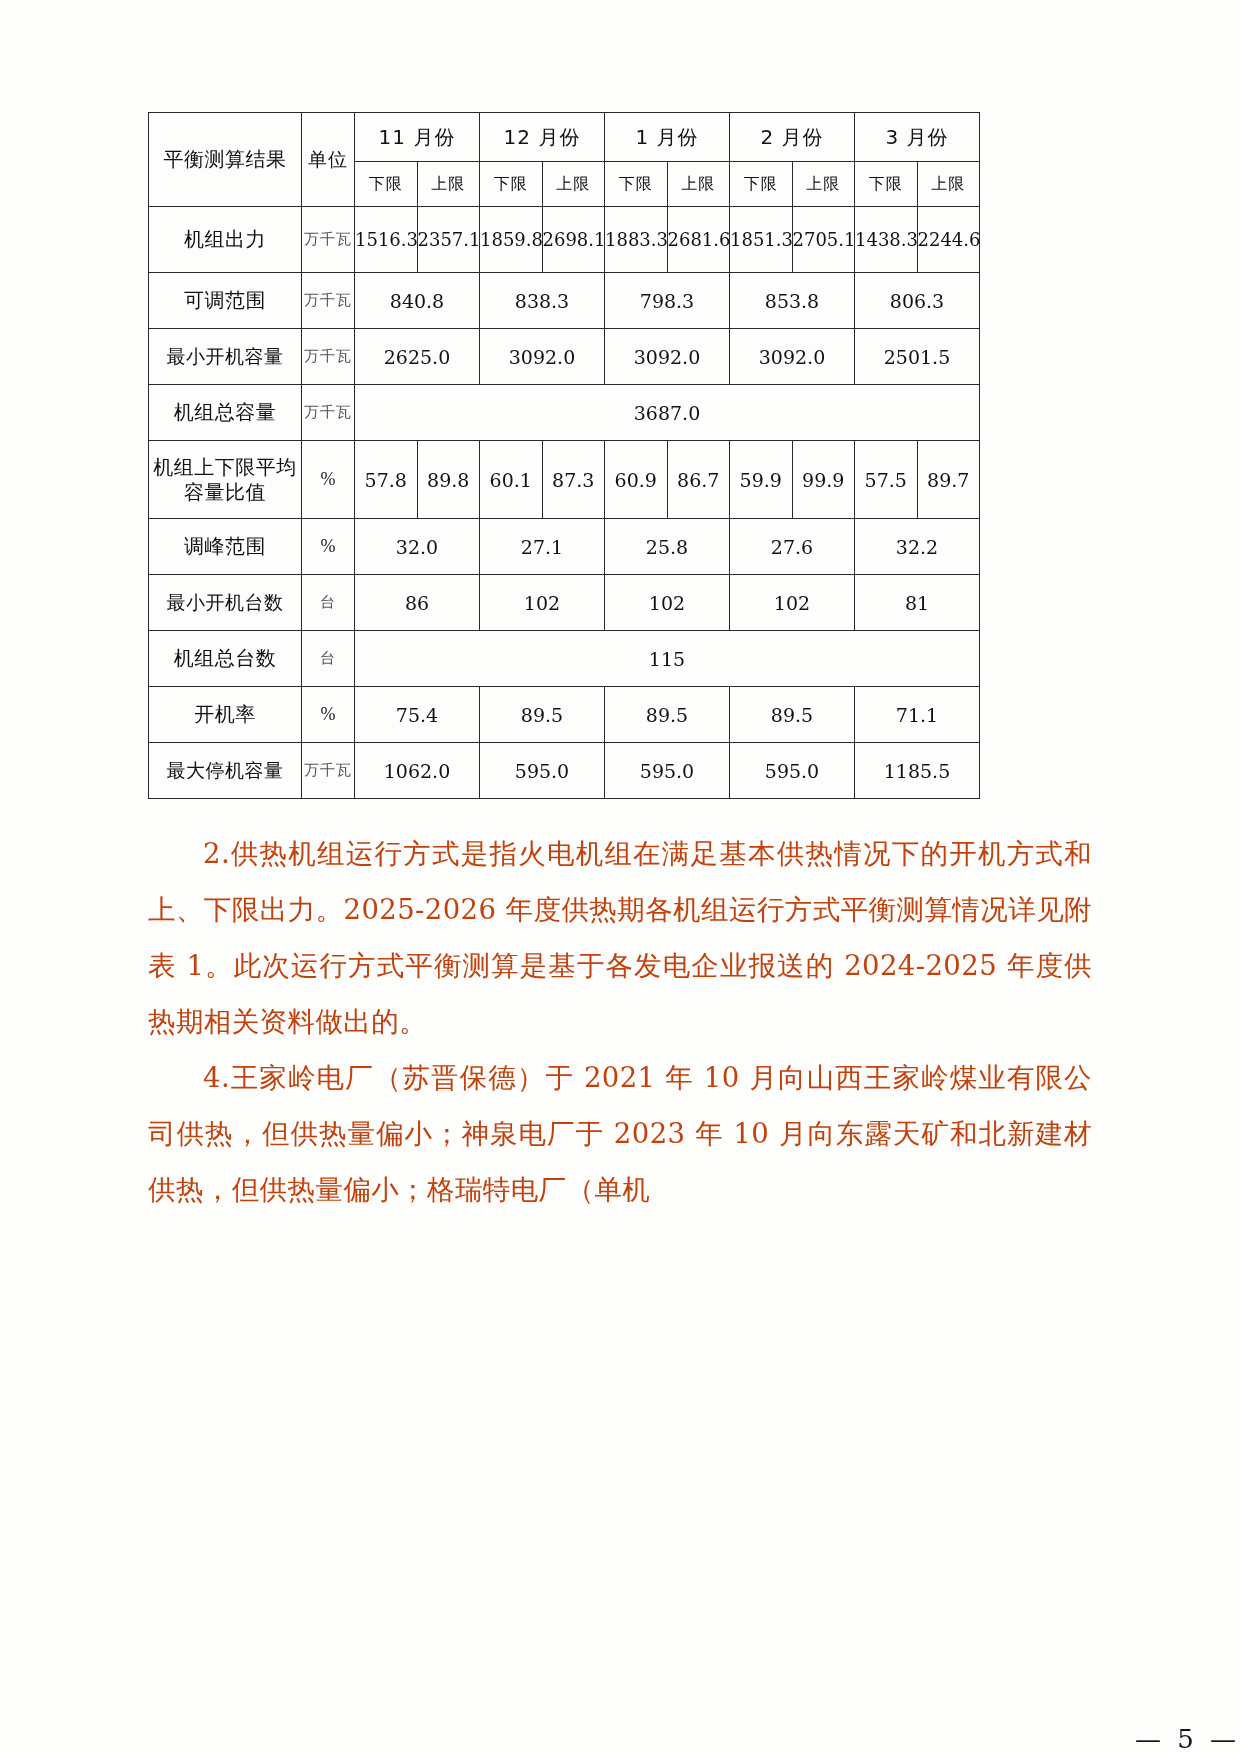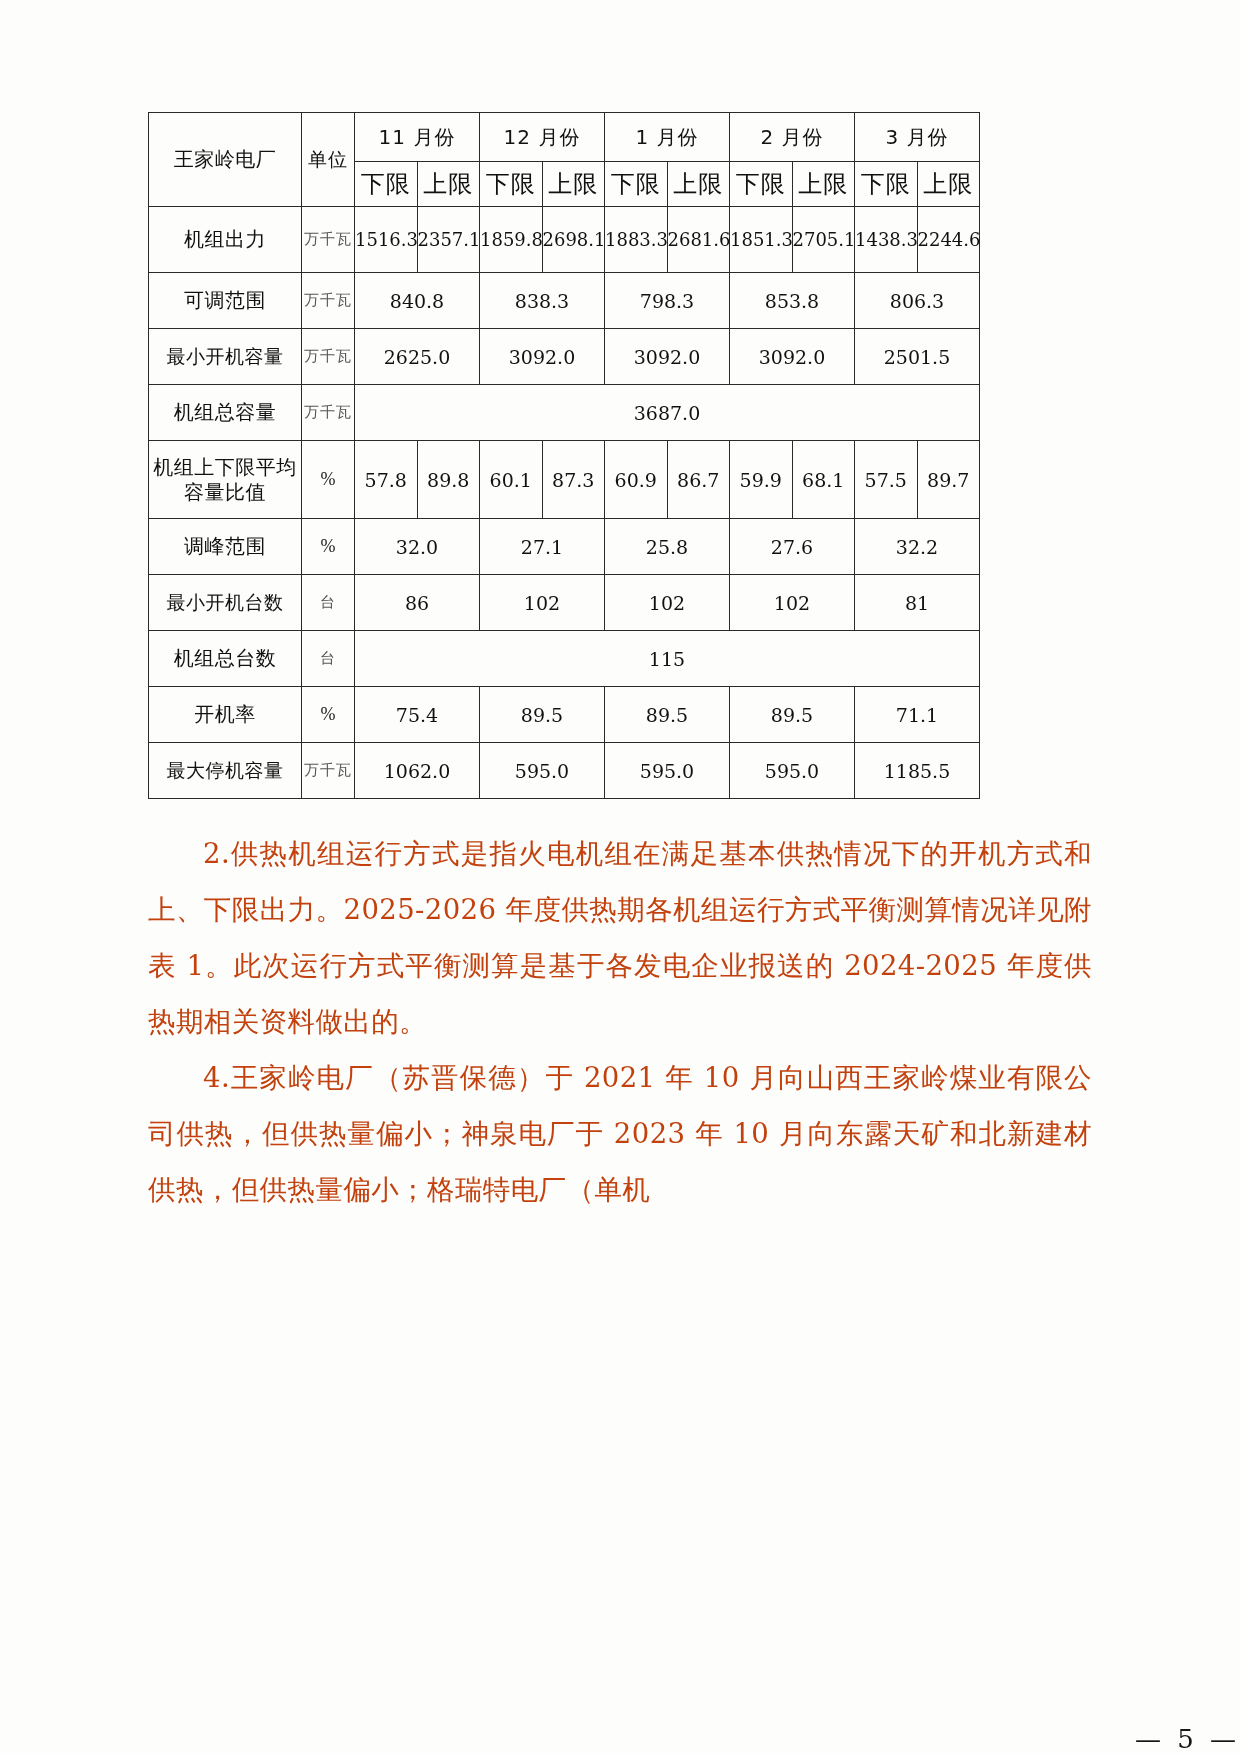--- a/index.html
+++ b/index.html
@@ -68,21 +68,21 @@
   .monthhead {
     font-family: "DejaVu Sans", "Liberation Sans", sans-serif;
     font-size: 20px;
     font-weight: 400;
     letter-spacing: 1px;
     height: 48px;
     color: #111;
   }
   .limithead {
     font-family: Liberation Serif, serif;
-    font-size: 24px;
+    font-size: 16px;
     font-weight: 400;
     letter-spacing: 1px;
     height: 44px;
     color: #111;
   }
   .corner {
     vertical-align: bottom;
     padding-bottom: 10px;
   }
   .num {
@@ -126,21 +126,21 @@
 </style>
 </head>
 <body>
 
 <div class="page">
   <div class="page-inner">
 
     <table class="balance">
       <thead>
         <tr>
-          <td class="rowlabel corner" rowspan="2">王家岭电厂</td>
+          <td class="rowlabel corner" rowspan="2">平衡测算结果</td>
           <td class="unitcell corner" rowspan="2" style="font-size:19px;color:#111;letter-spacing:1px;">单位</td>
           <td class="monthhead" colspan="2">11 月份</td>
           <td class="monthhead" colspan="2">12 月份</td>
           <td class="monthhead" colspan="2">1 月份</td>
           <td class="monthhead" colspan="2">2 月份</td>
           <td class="monthhead" colspan="2">3 月份</td>
         </tr>
         <tr>
           <td class="limithead numcol">下限</td>
           <td class="limithead numcol">上限</td>
@@ -201,21 +201,21 @@
         <tr class="rowtwo">
           <td class="rowlabel">机组上下限平均容量比值</td>
           <td class="unitcell pct">%</td>
           <td class="num">57.8</td>
           <td class="num">89.8</td>
           <td class="num">60.1</td>
           <td class="num">87.3</td>
           <td class="num">60.9</td>
           <td class="num">86.7</td>
           <td class="num">59.9</td>
-          <td class="num">68.1</td>
+          <td class="num">99.9</td>
           <td class="num">57.5</td>
           <td class="num">89.7</td>
         </tr>
 
         <tr class="rowmid">
           <td class="rowlabel">调峰范围</td>
           <td class="unitcell pct">%</td>
           <td class="num" colspan="2">32.0</td>
           <td class="num" colspan="2">27.1</td>
           <td class="num" colspan="2">25.8</td>

